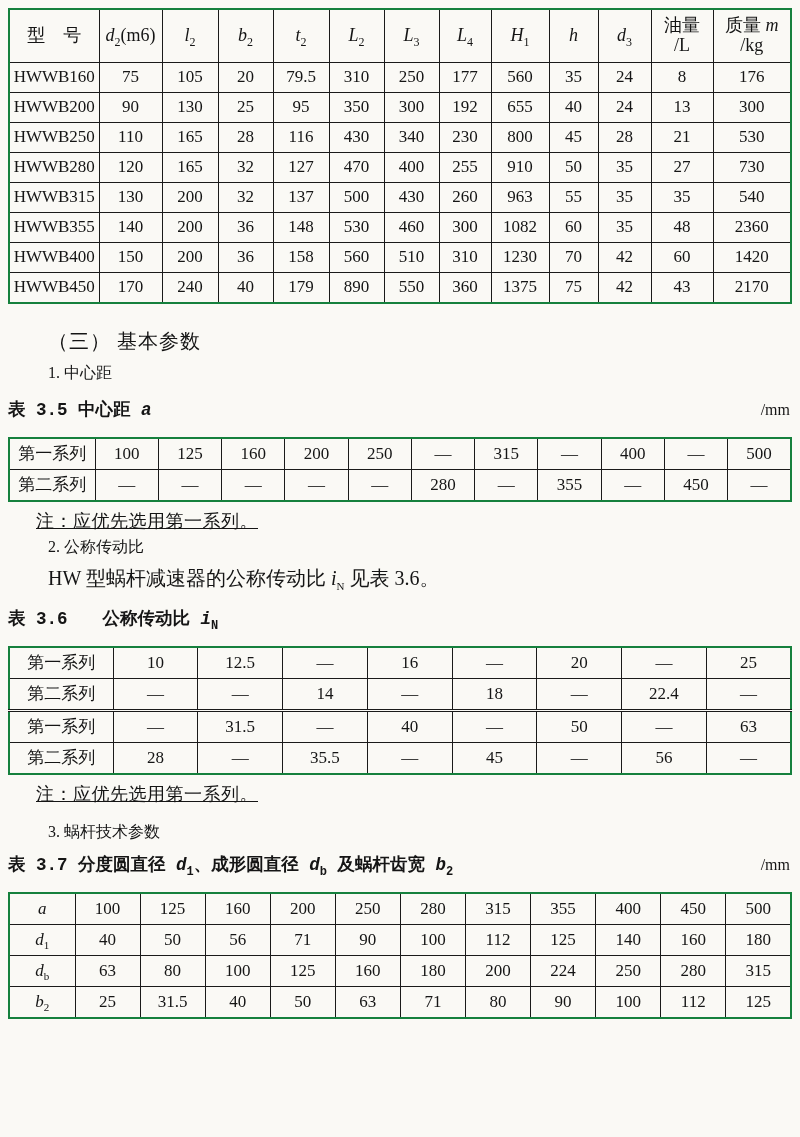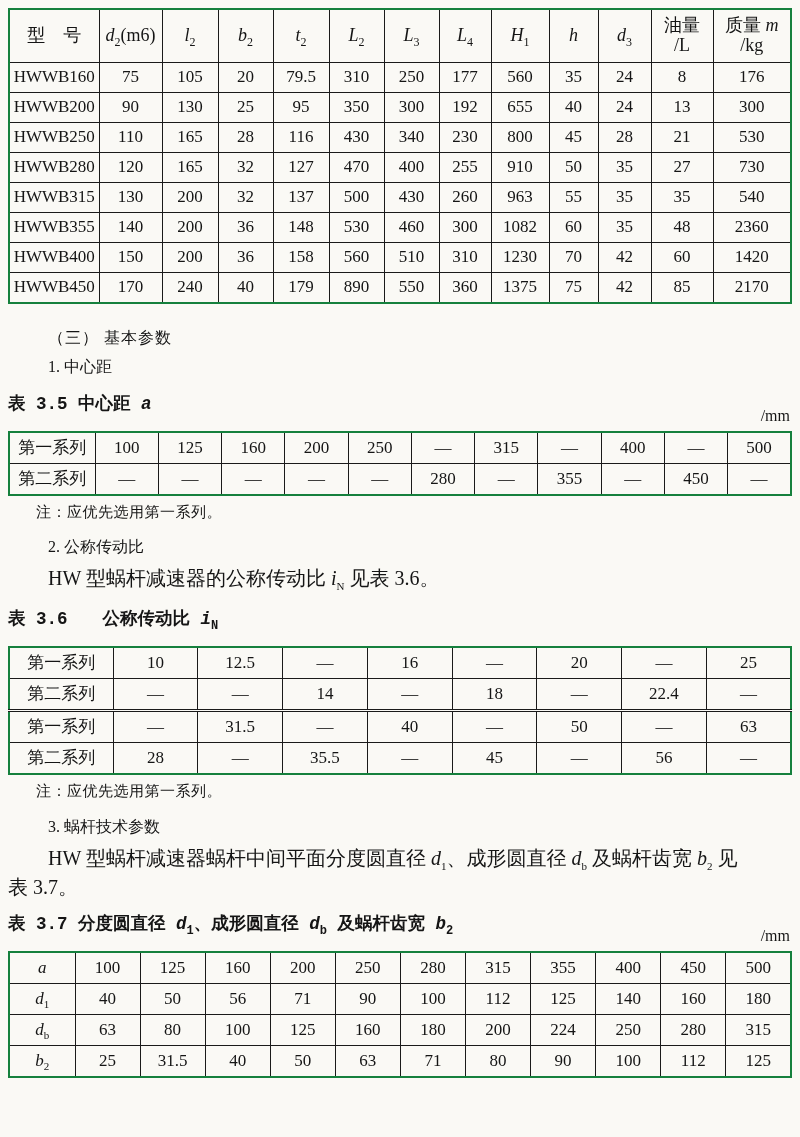--- a/index.html
+++ b/index.html
@@ -18,37 +18,37 @@
     font-size:17px;font-weight:normal;
     padding:1px 0;height:28px;line-height:1.1;
     overflow:hidden;white-space:nowrap;
   }
   #table1 th{height:50px;font-size:18px;}
   #table1 td{height:27px;}
   .v{font-style:italic;}
   sub{font-size:11px;font-style:normal;line-height:0;}
   th sub, .caption sub{font-size:12px;}
 
-  .part-heading{margin:24px 0 0 40px;font-size:16px;letter-spacing:1px;}
+  .part-heading{margin:24px 0 0 40px;font-size:20px;letter-spacing:1px;}
   .item-title{margin:8px 0 0 40px;font-size:16px;}
   .para{margin:6px 0 0 0;font-size:20px;text-indent:40px;line-height:1.45;}
 
   .caption-row{position:relative;margin-top:13px;height:26px;}
   .caption{
     text-align:left;font-weight:bold;font-size:17.5px;
     line-height:26px;
     font-family:Liberation Mono, monospace;
   }
   .caption .v{font-weight:bold;}
   .unit{
-    position:absolute;right:2px;top:12px;
+    position:absolute;right:2px;top:0;
     font-weight:normal;font-size:16px;line-height:26px;
   }
   .sub-table{margin-top:14px;}
-  .note{margin:7px 0 0 28px;font-size:15px;letter-spacing:0.5px;}
+  .note{margin:7px 0 0 28px;font-size:18px;letter-spacing:0.5px;text-decoration:underline;}
 
   
   #table36 tr:nth-child(3) td{border-top:3px double #1a1a1a;}
 
   
   col.c-model{width:90px;}
   col.c-lab35{width:86px;}
   col.c-lab36{width:104px;}
   col.c-lab37{width:66px;}
 </style>
@@ -207,21 +207,21 @@
           <td>170</td>
           <td>240</td>
           <td>40</td>
           <td>179</td>
           <td>890</td>
           <td>550</td>
           <td>360</td>
           <td>1375</td>
           <td>75</td>
           <td>42</td>
-          <td>85</td>
+          <td>43</td>
           <td>2170</td>
         </tr>
       </tbody>
   </table>
 
   <div class="part-heading">（三） 基本参数</div>
 
   <div class="item-title">1. 中心距</div>
 
   <div class="caption-row">
@@ -258,21 +258,21 @@
           <td>—</td>
           <td>355</td>
           <td>—</td>
           <td>450</td>
           <td>—</td>
         </tr>
       </tbody>
   </table>
   <div class="note">注：应优先选用第一系列。</div>
 
-  <div class="item-title" style="margin-top:15px;">2. 公称传动比</div>
+  <div class="item-title" style="margin-top:4px;">2. 公称传动比</div>
   <p class="para"><span>HW 型蜗杆减速器的公称传动比 </span><span class="v">i</span><sub>N</sub><span> 见表 3.6。</span></p>
 
   <div class="caption-row">
     <div class="caption"><span>表 3.6　　公称传动比 </span><span class="v">i</span><sub>N</sub></div>
   </div>
   <table id="table36" class="dtable sub-table">
     <colgroup>
         <col class="c-lab36">
       </colgroup>
     <tbody>
@@ -318,21 +318,20 @@
           <td>45</td>
           <td>—</td>
           <td>56</td>
           <td>—</td>
         </tr>
       </tbody>
   </table>
   <div class="note">注：应优先选用第一系列。</div>
 
   <div class="item-title" style="margin-top:16px;">3. 蜗杆技术参数</div>
-  <p class="para"><span>HW 型蜗杆减速器蜗杆中间平面分度圆直径 </span><span class="v">d</span><sub>1</sub><span>、成形圆直径 </span><span class="v">d</span><sub>b</sub><span> 及蜗杆齿宽 </span><span class="v">b</span><sub>2</sub><span> 见</span><br><span>表 3.7。</span></p>
 
   <div class="caption-row" style="margin-top:9px;">
     <div class="caption"><span>表 3.7 分度圆直径 </span><span class="v">d</span><sub>1</sub><span>、成形圆直径 </span><span class="v">d</span><sub>b</sub><span> 及蜗杆齿宽 </span><span class="v">b</span><sub>2</sub></div>
     <div class="unit">/mm</div>
   </div>
   <table id="table37" class="dtable sub-table">
     <colgroup>
         <col class="c-lab37">
       </colgroup>
     <tbody>

